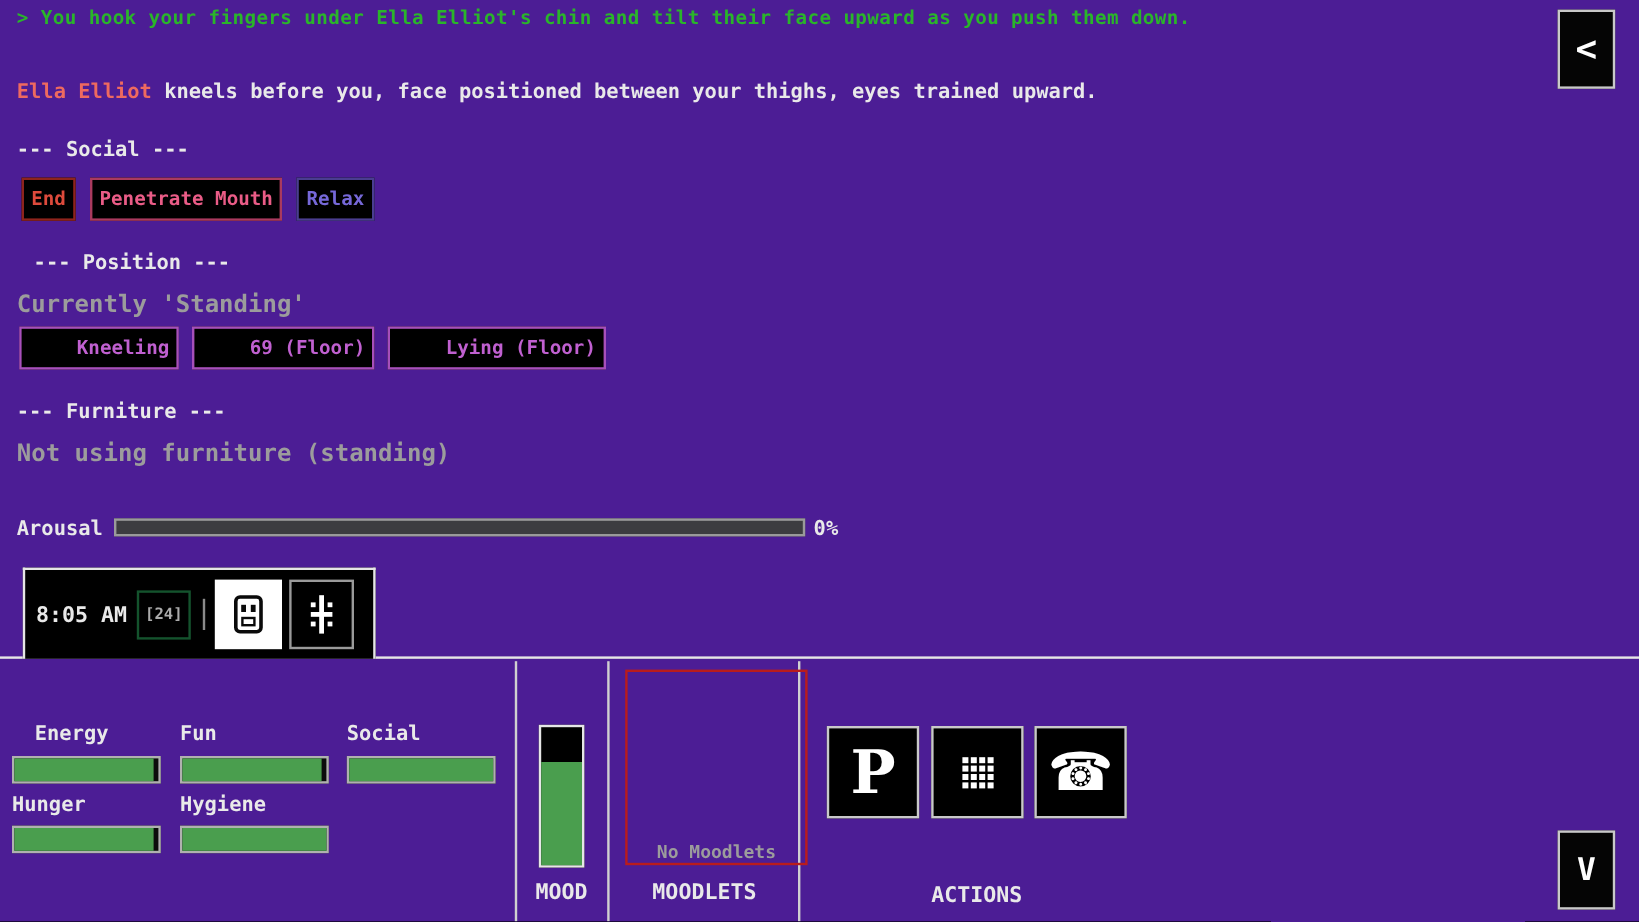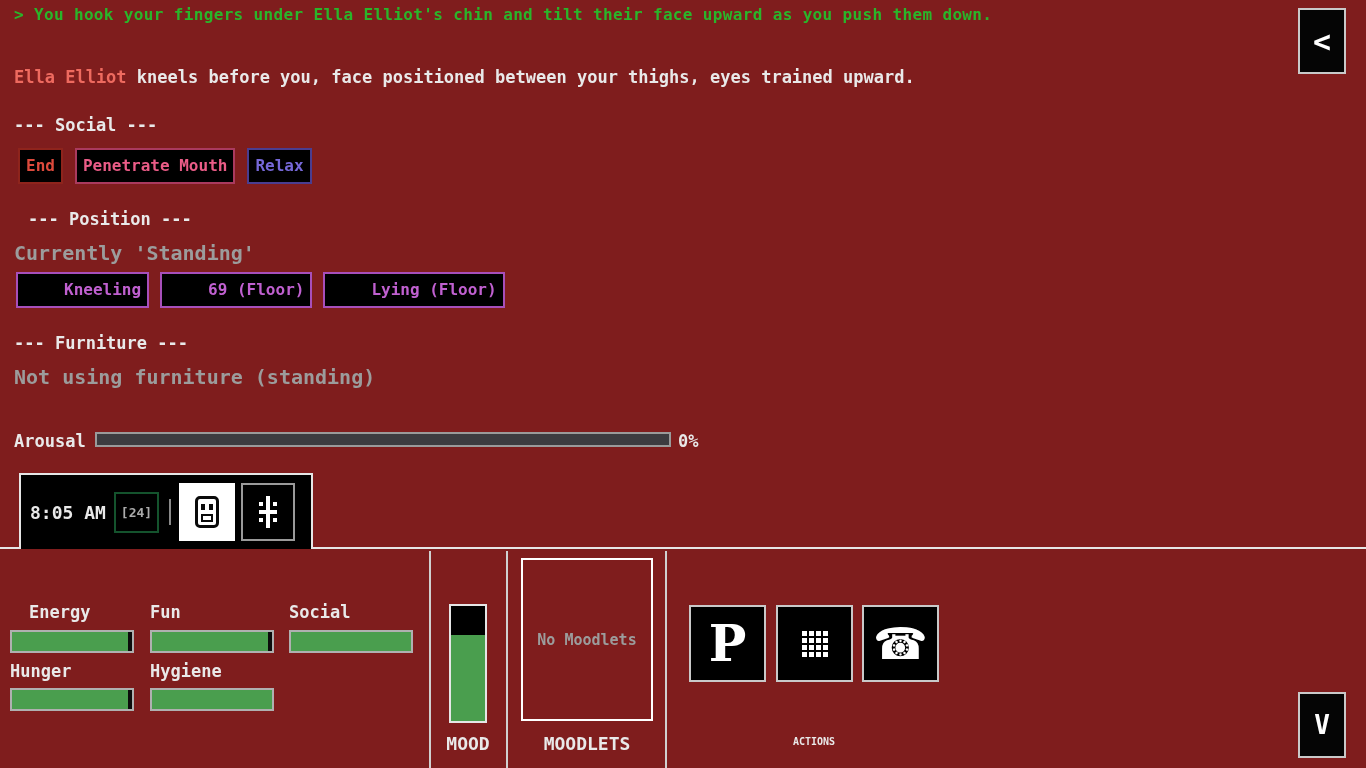--- a/index.html
+++ b/index.html
@@ -1,17 +1,17 @@
 <!DOCTYPE html>
 <html style="--narration-green: #2ab52a; --name-red: #ee6a5f; --text-white: #e9e9e9; --text-gray: #9c9c9c; --end-text: #dd4a3c; --end-border: #8e241c; --penetrate-text: #ea5c87; --penetrate-border: #aa3a5e; --relax-text: #7668d8; --relax-border: #4a3d90; --position-text: #c060d0; --position-border: #a74fba; --bar-green: #4a9e4e; --arousal-fill: #3c3c40;"><head>
 <meta charset="utf-8">
 <style>
   html,body{margin:0;padding:0;background:#000;}
   .stage{
-    position:relative;width:1366px;height:768px;background:#7f1d1d;overflow:hidden;
+    position:relative;width:1366px;height:768px;background:#4c1d95;overflow:hidden;
     font-family:"DejaVu Sans Mono",monospace;font-weight:700;color:var(--text-white,#e9e9e9);
   }
   .abs{position:absolute;}
   
   .narration{left:14px;top:5px;font-size:16px;letter-spacing:.35px;color:var(--narration-green,#2ab52a);white-space:nowrap;}
   .statusline{left:14px;top:67px;font-size:17px;white-space:nowrap;}
   .statusline .name{color:var(--name-red,#ee6a5f);}
   .sec-title{font-size:17px;white-space:nowrap;}
   .graytext{font-size:20px;color:var(--text-gray,#9c9c9c);white-space:nowrap;}
   
@@ -40,21 +40,21 @@
   .face-icon .eye.l{left:3px;} .face-icon .eye.r{right:3px;}
   .face-icon .mouth{position:absolute;left:3px;bottom:3px;width:12px;height:8px;border:2px solid #0a0a0a;background:#fff;box-sizing:border-box;}
   
   .vdiv{top:551px;width:2px;height:217px;background:#d0d0d0;}
   .need-label{font-size:17px;white-space:nowrap;}
   .need-bar{width:124px;height:23px;border:2px solid #b0b0b0;background:#0c0c0c;box-sizing:border-box;position:absolute;}
   .need-fill{position:absolute;left:0;top:0;bottom:0;background:var(--bar-green,#4a9e4e);}
   .mood-box{left:449px;top:604px;width:38px;height:119px;border:2px solid #e6e6e6;box-sizing:border-box;background:#000;}
   .mood-fill{position:absolute;left:0;right:0;bottom:0;background:var(--bar-green,#4a9e4e);}
   .panel-caption{font-size:18px;text-align:center;white-space:nowrap;}
-  .moodlets-box{left:521px;top:558px;width:132px;height:163px;border:2px solid #ffffff;box-sizing:border-box;display:flex;align-items:center;justify-content:center;}
+  .moodlets-box{left:521px;top:558px;width:152px;height:163px;border:2px solid #b91c1c;box-sizing:border-box;display:flex;align-items:flex-end;justify-content:center;}
   .moodlets-empty{font-size:15px;color:#9c9c9c;}
   .actbtn{top:605px;width:77px;height:77px;border:2px solid #c9c9c9;box-sizing:border-box;display:flex;align-items:center;justify-content:center;background:#000;cursor:pointer;}
   .p-glyph{font-family:"DejaVu Serif",serif;font-weight:700;font-size:50px;line-height:1;color:#fff;}
   .grid-icon{display:grid;grid-template-columns:repeat(4,5px);grid-auto-rows:5px;gap:2px;}
   .grid-icon span{background:#fff;}
   .phone-glyph{font-family:"DejaVu Sans",sans-serif;font-size:44px;line-height:1;color:#fff;}
   .navbtn{width:48px;height:66px;border:2px solid #c9c9c9;box-sizing:border-box;display:flex;align-items:center;justify-content:center;background:#050505;cursor:pointer;font-size:30px;color:#fff;}
 </style>
 </head>
 <body>
@@ -168,21 +168,21 @@
         <span></span>
       <span></span>
         <span></span>
         <span></span>
         <span></span>
     </span>
   </div>
   <div class="abs actbtn" style="left:862px;">
     <span class="phone-glyph">☎</span>
   </div>
-  <div class="abs panel-caption" style="left:734px;top:736px;width:160px;font-size:10px;">ACTIONS</div>
+  <div class="abs panel-caption" style="left:734px;top:736px;width:160px;font-size:18px;">ACTIONS</div>
 
   <div class="abs navbtn" style="left:1298px;top:8px;">
     <span>&lt;</span>
   </div>
   <div class="abs navbtn" style="left:1298px;top:692px;font-size:26px;">
     <span>V</span>
   </div>
 
 </div>
 

